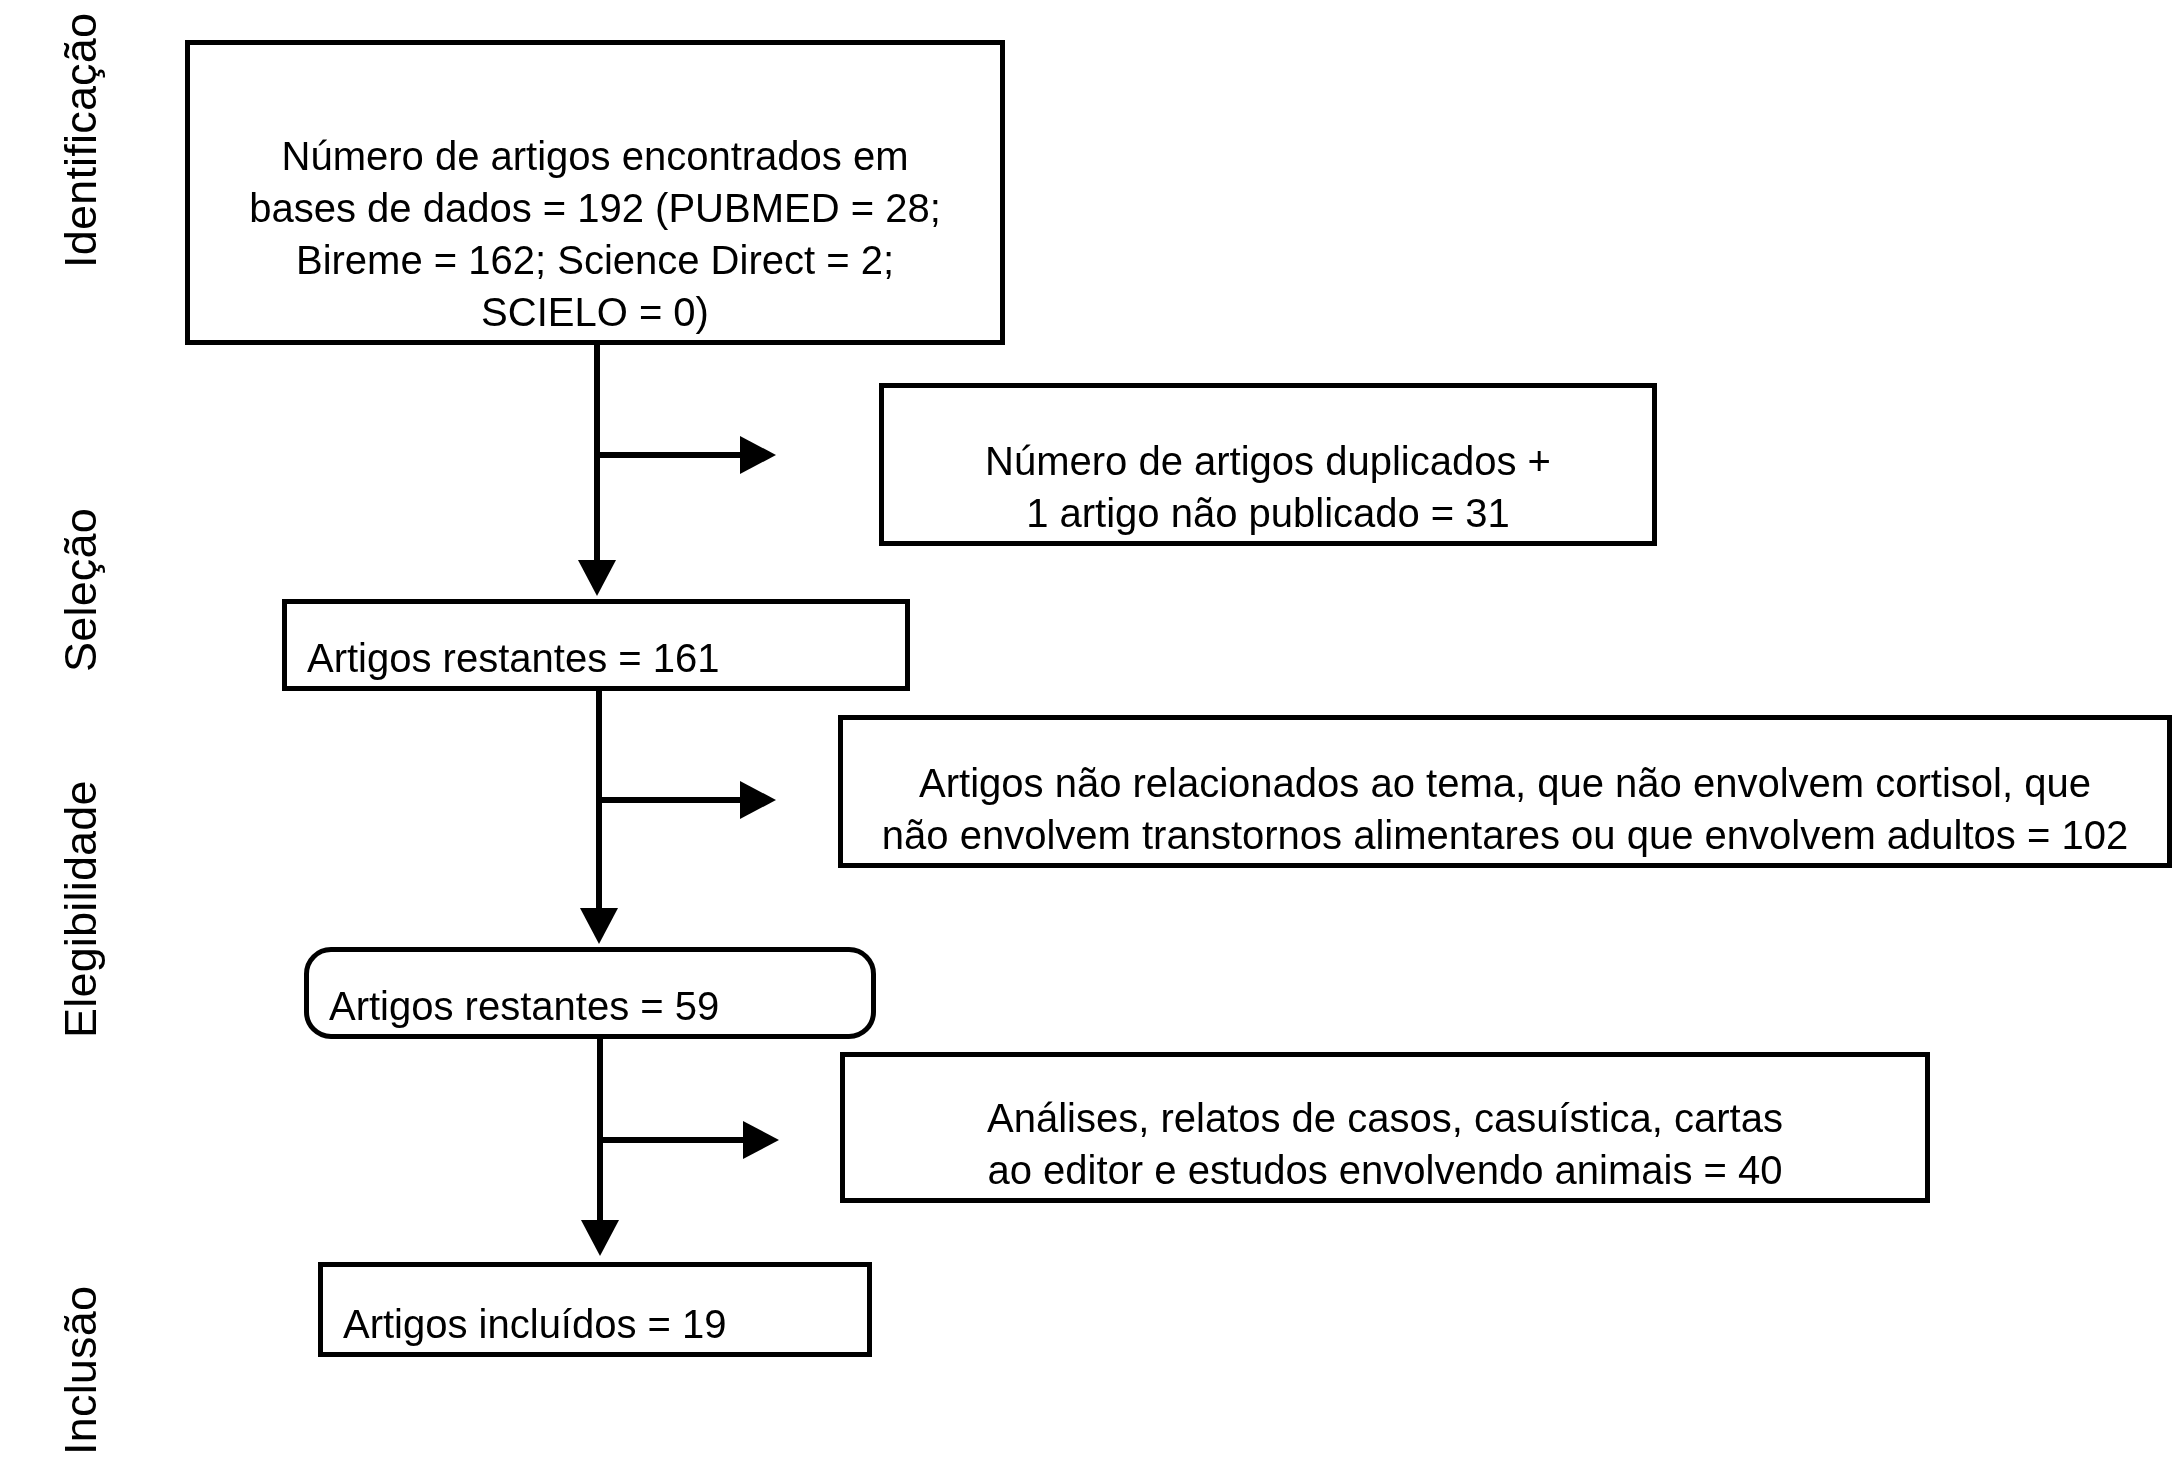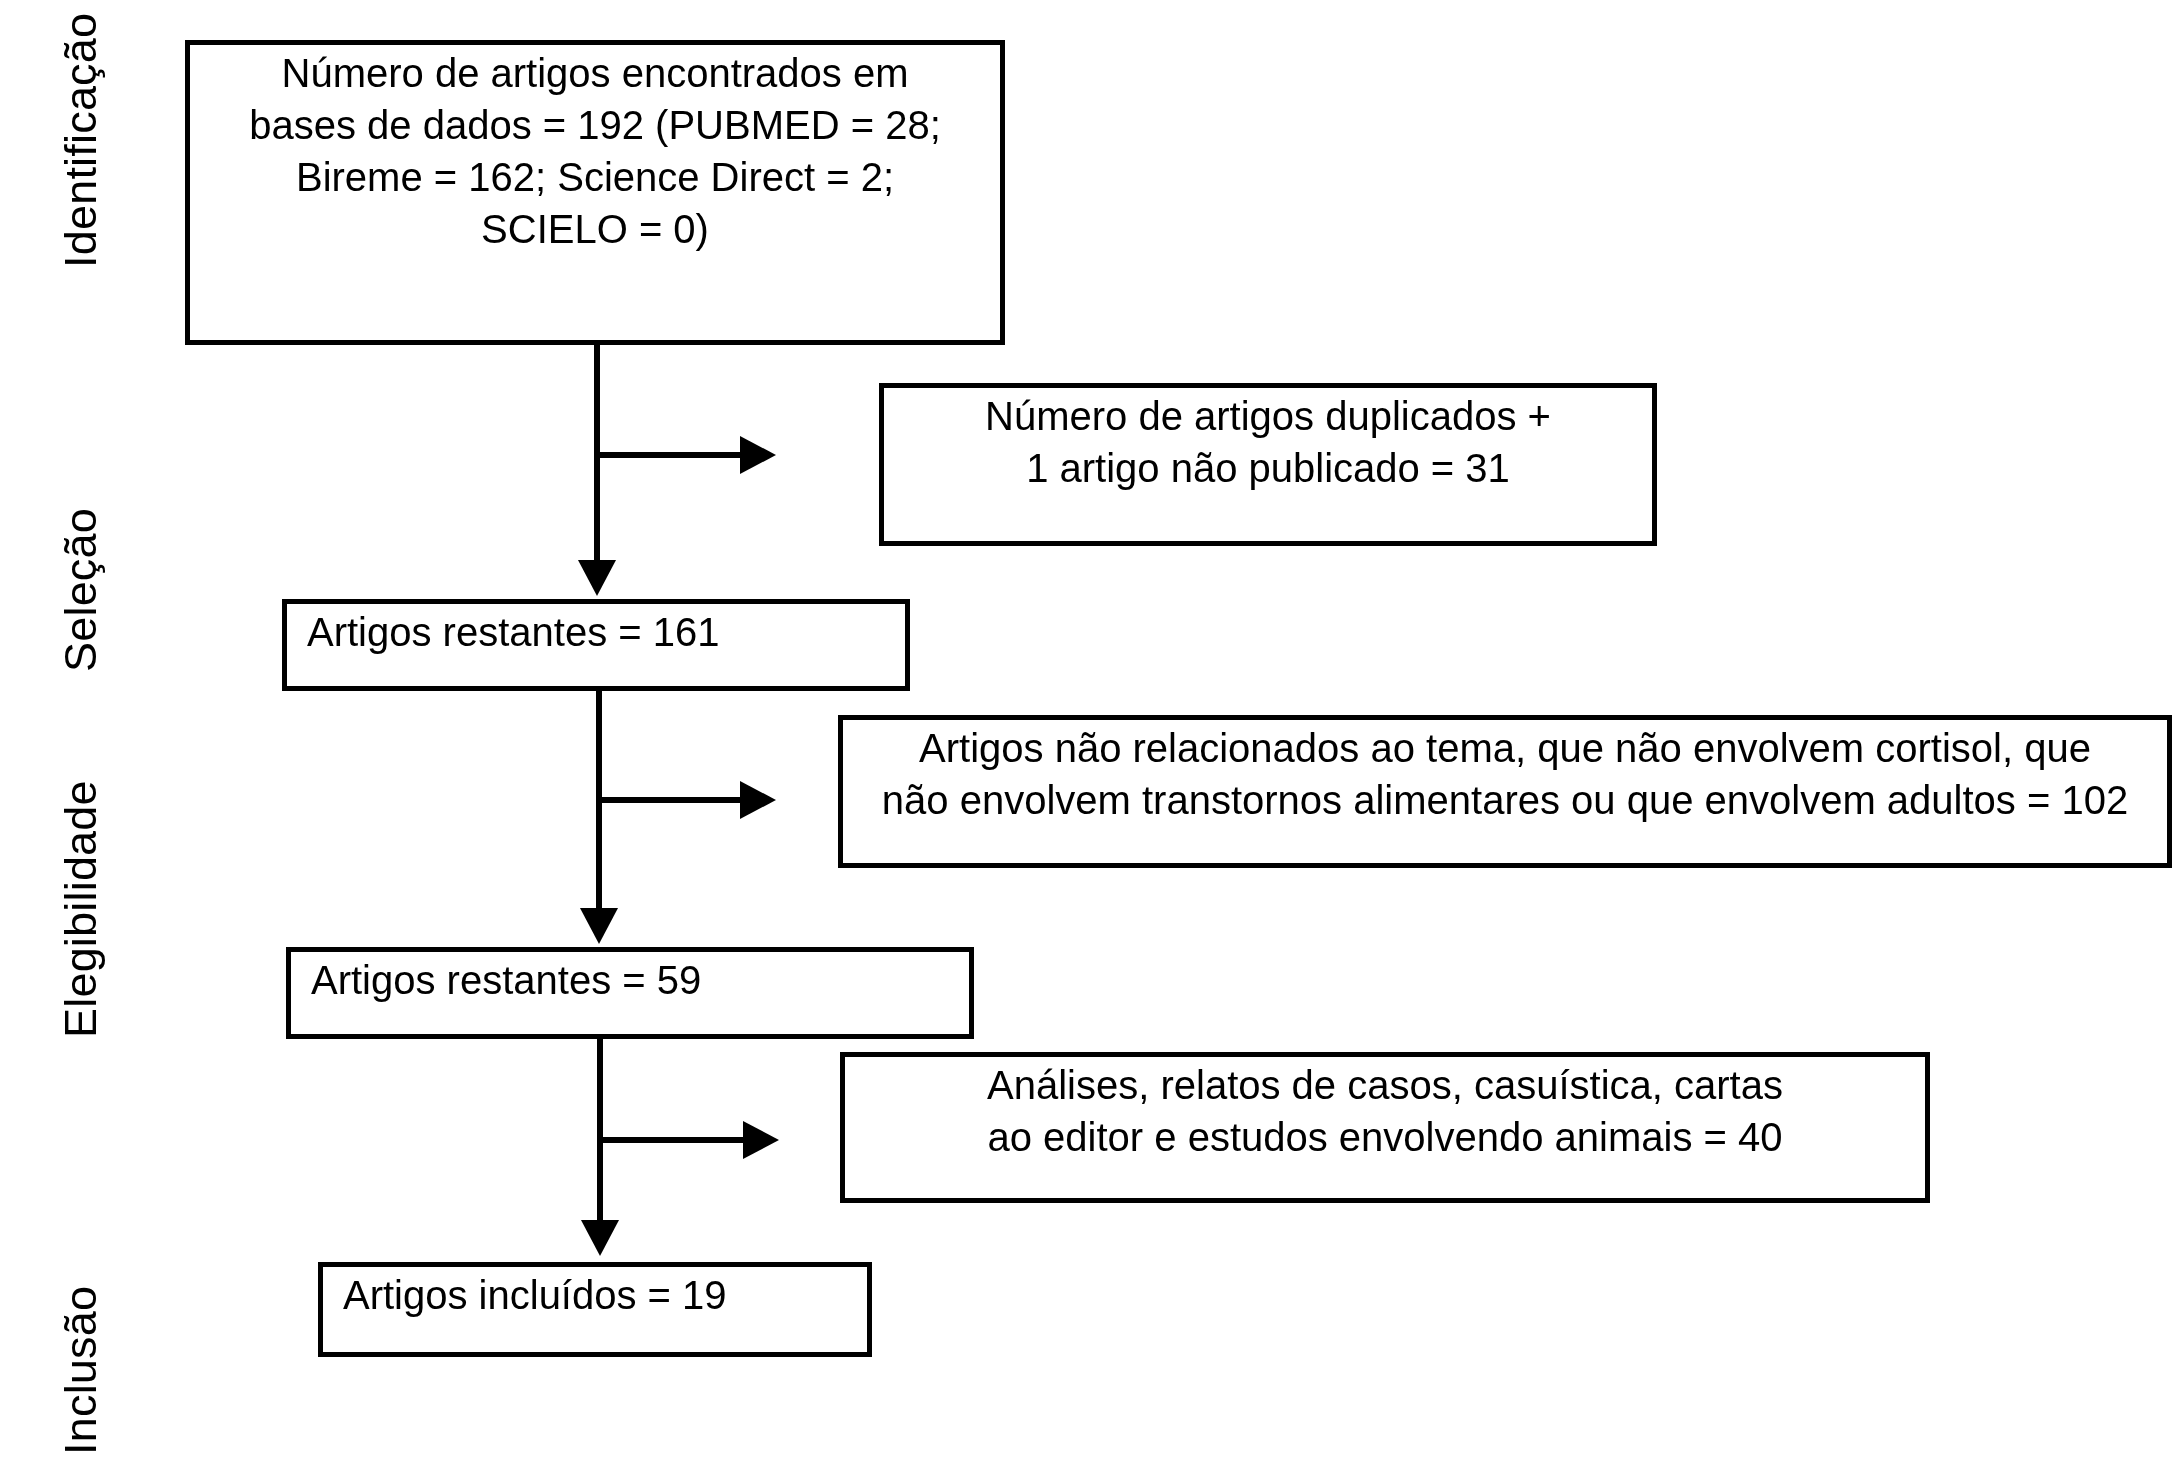--- a/index.html
+++ b/index.html
@@ -36,21 +36,21 @@
     color: #000;
   }
 
   
   .node {
     position: absolute;
     box-sizing: border-box;
     border: 5px solid #000000;
     background: #ffffff;
     display: flex;
-    align-items: flex-start;
+    align-items: flex-end;
     justify-content: center;
     text-align: center;
     font-size: 40px;
     line-height: 1.30;
     padding: 2px 10px;
   }
   .node.left-align {
     justify-content: flex-start;
     text-align: left;
     padding-left: 20px;
@@ -132,21 +132,21 @@
   <div class="arrow-down" style="left:580px; top:908px;"></div>
 
   <div class="hline" style="left:596px; top:797px; width:146px;"></div>
   <div class="arrow-right" style="left:740px; top:781px;"></div>
 
   <div class="node" style="left:838px; top:715px; width:1334px; height:153px;">
     <span class="txt">Artigos não relacionados ao tema, que não envolvem cortisol, que
 não envolvem transtornos alimentares ou que envolvem adultos = 102</span>
   </div>
 
-  <div class="node left-align" style="left:286px; top:947px; width:688px; height:92px;">
+  <div class="node left-align" style="left:304px; top:947px; width:572px; height:92px;border-radius:27px;">
     <span class="txt">Artigos restantes = 59</span>
   </div>
 
   <div class="vline" style="left:597px; top:1039px; height:184px;"></div>
   <div class="arrow-down" style="left:581px; top:1220px;"></div>
 
   <div class="hline" style="left:597px; top:1137px; width:148px;"></div>
   <div class="arrow-right" style="left:743px; top:1121px;"></div>
 
   <div class="node" style="left:840px; top:1052px; width:1090px; height:151px;">

